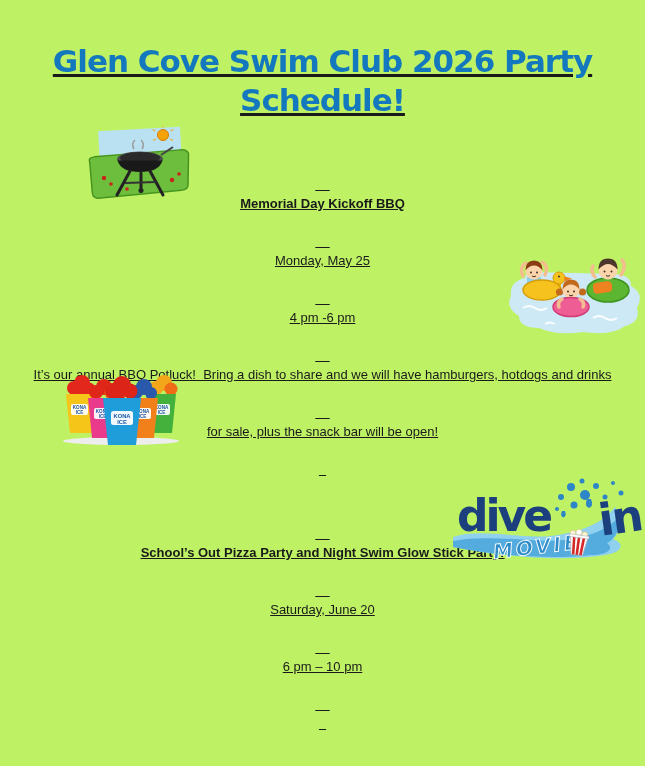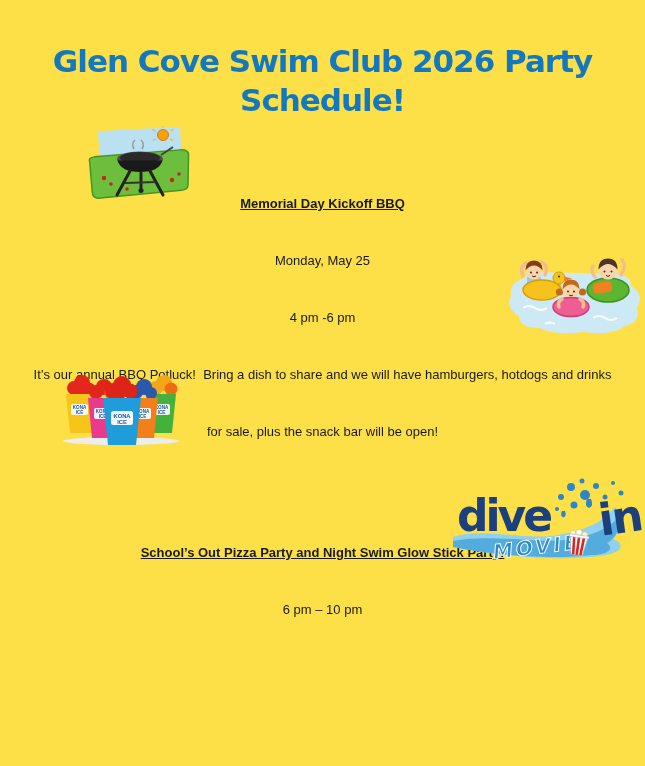--- a/index.html
+++ b/index.html
@@ -1,22 +1,23 @@
 <!DOCTYPE html>
 <html><head>
 <meta charset="utf-8">
 <style>
   html,body { margin:0; padding:0; background:#ffffff; }
   .page {
     position:relative;
     width:645px; height:766px;
-    background:#fde047;
+    background:#bef264;
     font-family:"Liberation Sans", sans-serif;
     color:#1a1a1a;
     overflow:hidden;
+    text-decoration:underline;
   }
   .title {
     margin:0;
     padding-top:42px;
     text-align:center;
     font-family:"DejaVu Sans", sans-serif;
     font-weight:bold;
     font-size:31px;
     line-height:39px;
     letter-spacing:-1px;
@@ -241,17 +242,18 @@
   <section class="ev s1">
     <div class="line"><span class="ev-title">Memorial Day Kickoff BBQ</span></div>
     <div class="line">Monday, May 25</div>
     <div class="line">4 pm -6 pm</div>
     <div class="line">It’s our annual BBQ Potluck!  Bring a dish to share and we will have hamburgers, hotdogs and drinks</div>
     <div class="line">for sale, plus the snack bar will be open!</div>
   </section>
 
   <section class="ev s2">
     <div class="line"><span class="ev-title">School’s Out Pizza Party and Night Swim Glow Stick Party!</span></div>
+    <div class="line">Saturday, June 20</div>
     <div class="line">6 pm – 10 pm</div>
     
   </section>
 
 </div>
 
 </body></html>

